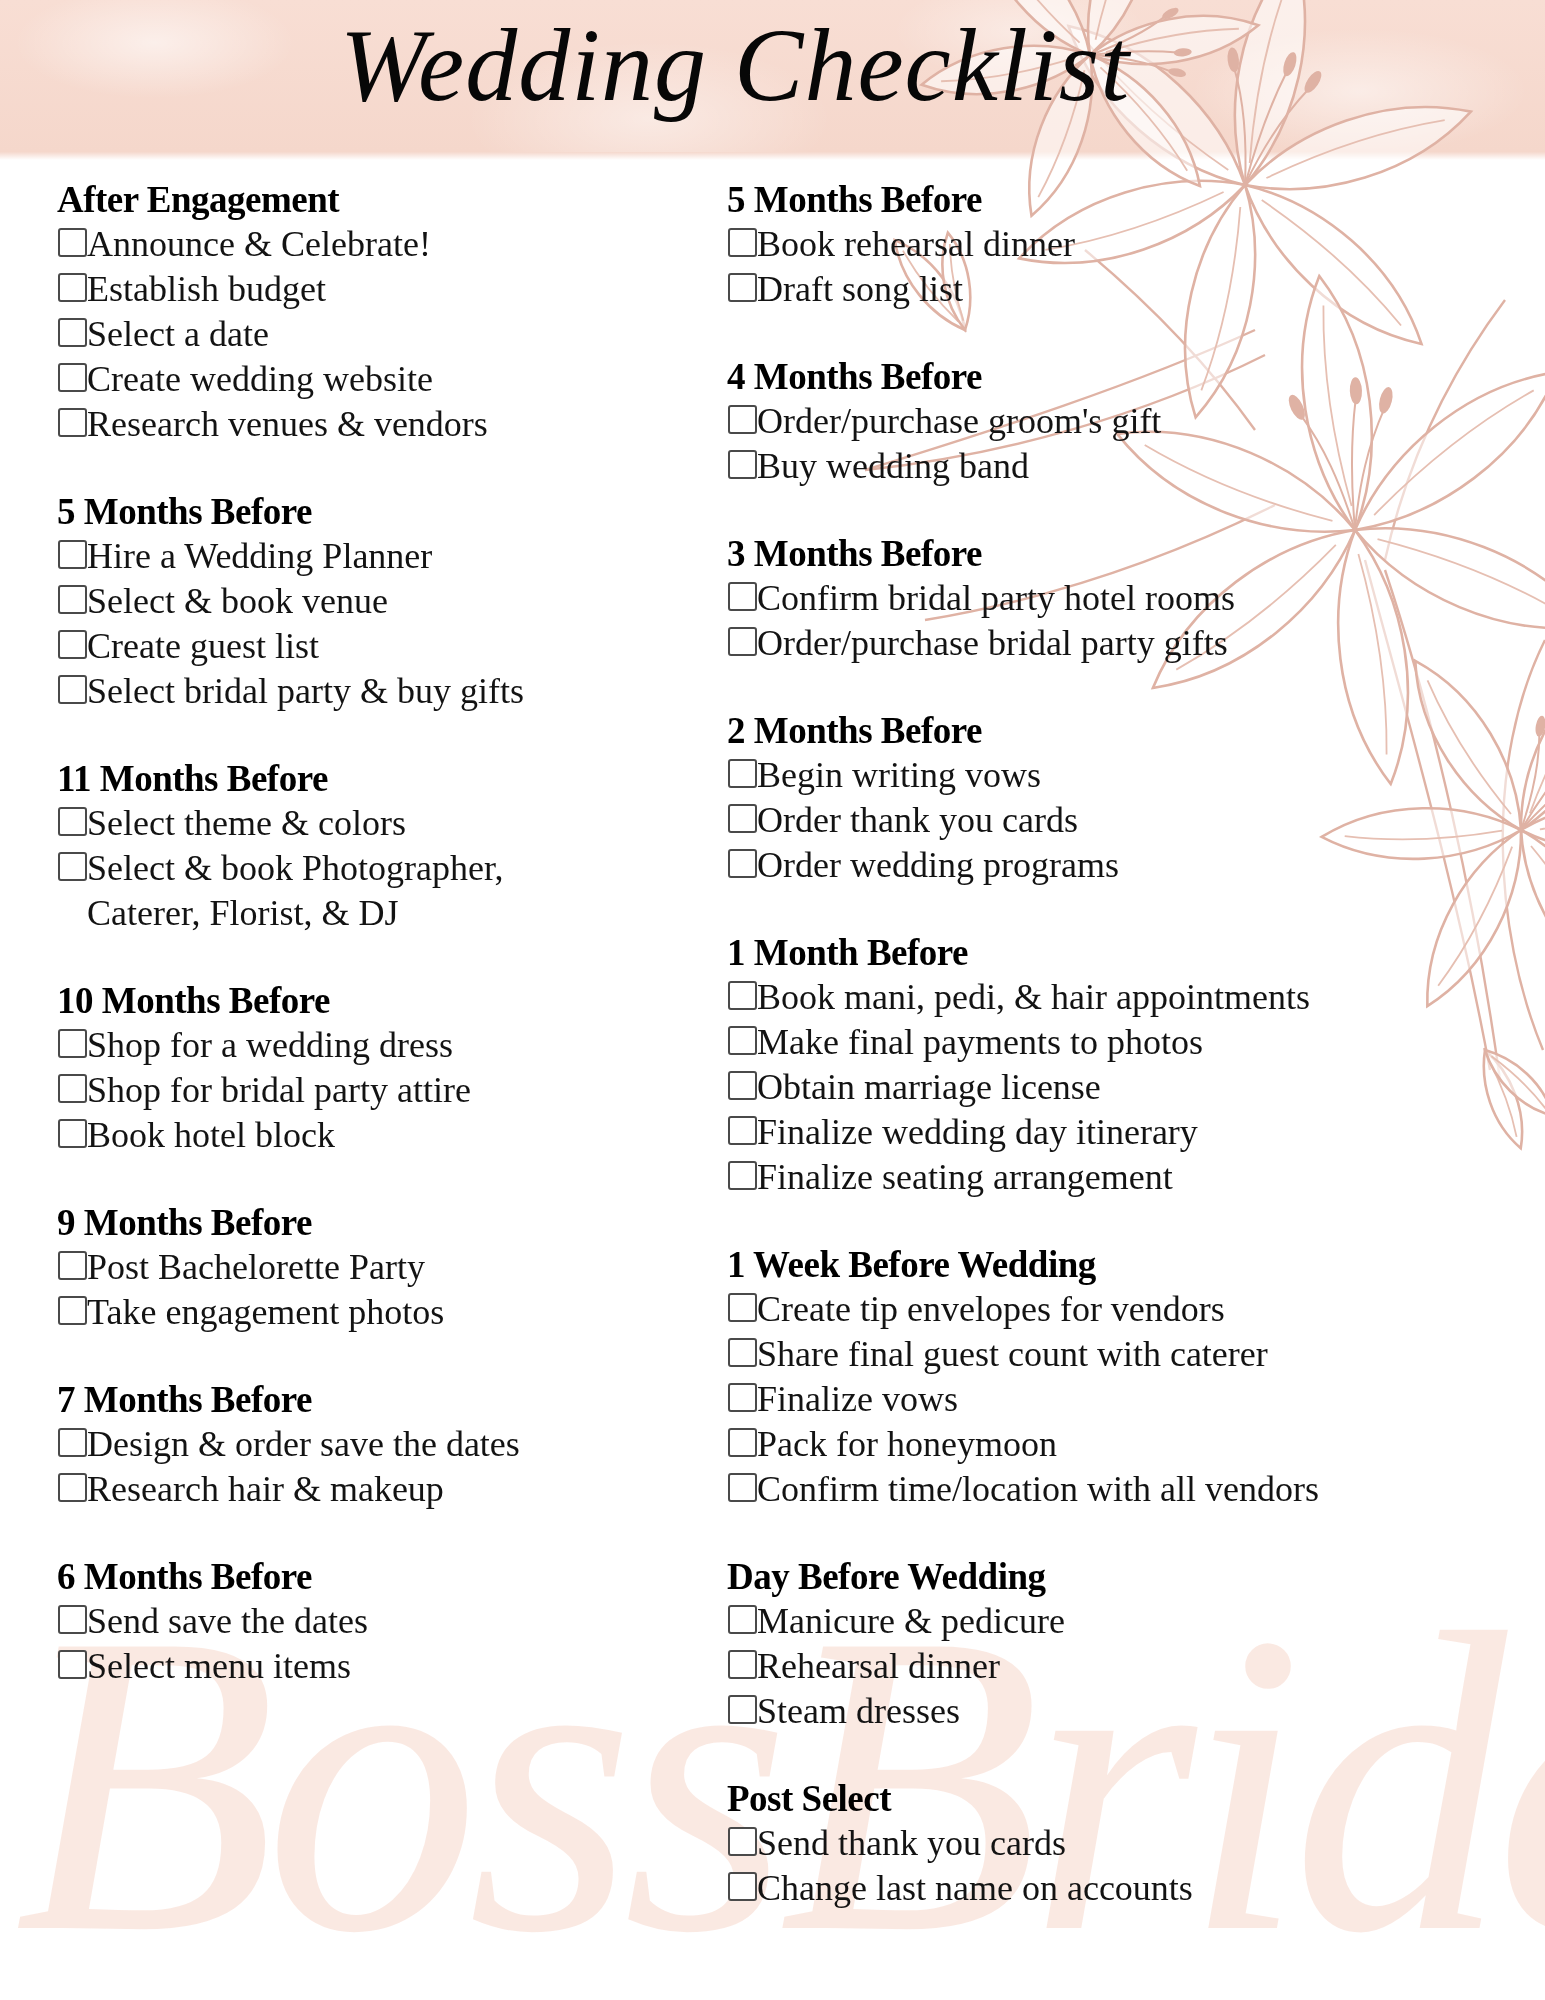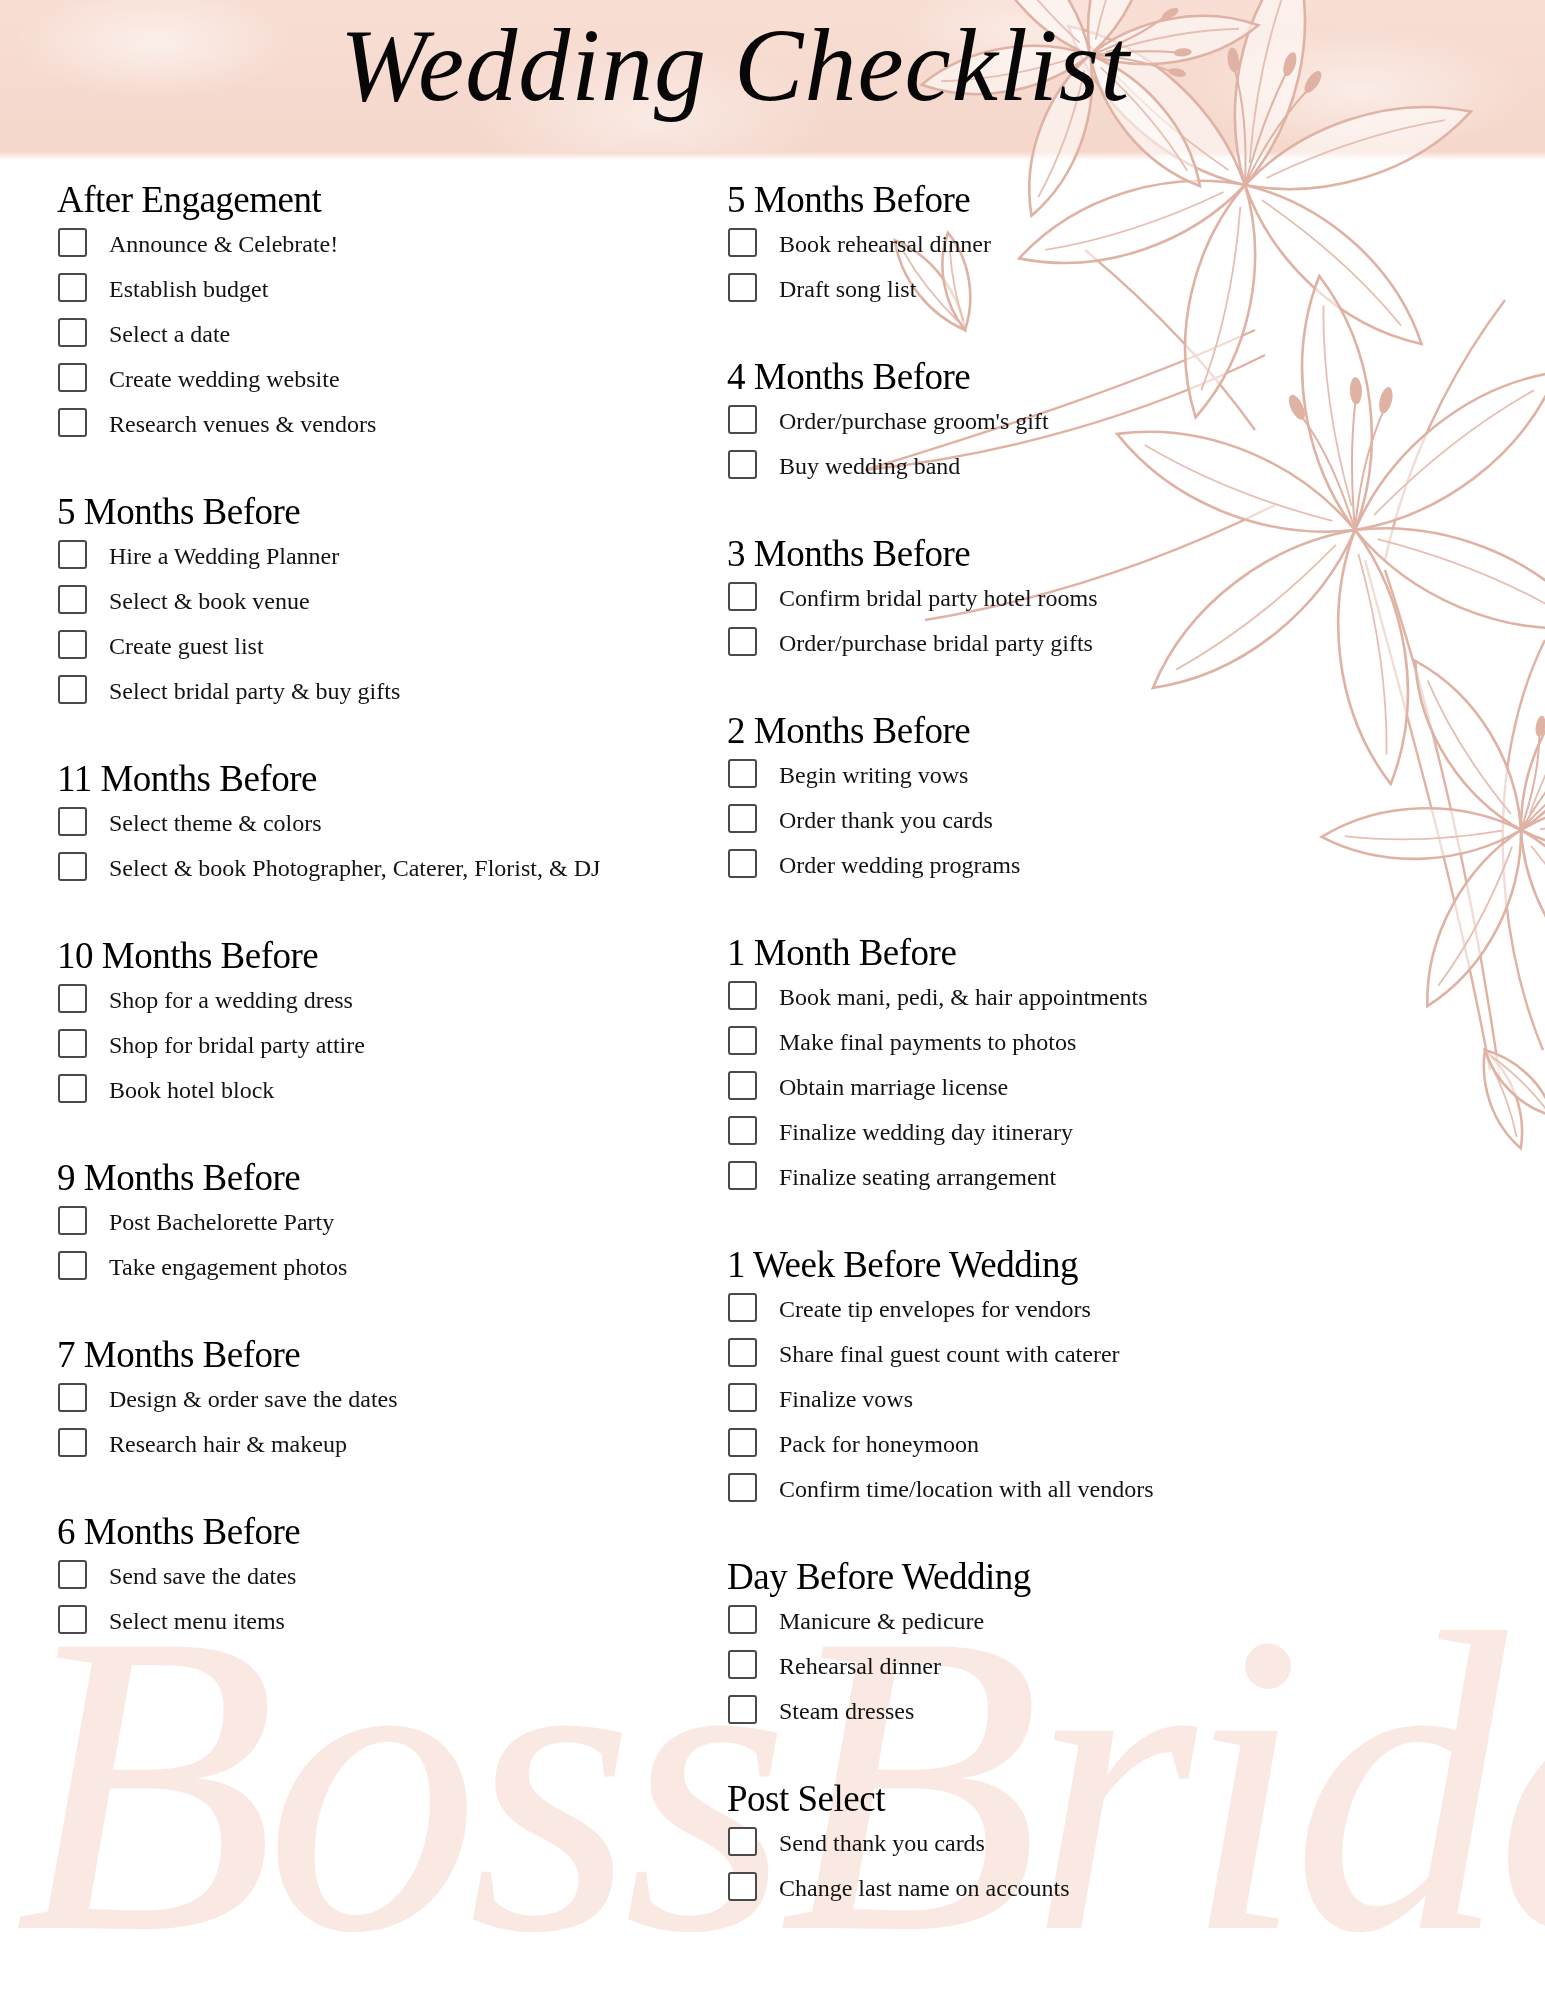--- a/index.html
+++ b/index.html
@@ -47,33 +47,32 @@
     color:#f6d2c4;opacity:.48;
     white-space:nowrap;
     z-index:0;pointer-events:none;
   }
   
   .col{position:absolute;top:177px;z-index:4;}
   .col-left{left:57px;width:648px;}
   .col-right{left:727px;width:805px;}
   .checklist-section{margin:0 0 42px 0;}
   .section-heading{
-    margin:0;font-size:37px;line-height:45px;font-weight:400;
+    margin:0;font-size:37px;line-height:45px;font-weight:700;
     color:#000;letter-spacing:-0.5px;
   }
   .item-row{display:flex;align-items:flex-start;min-height:45px;}
   .checkbox{
     flex:0 0 auto;width:29px;height:29px;
     border:2px solid #4a4a4a;border-radius:3px;
     background:#ffffff;margin:6px 0 0 1px;
     box-sizing:border-box;
   }
   .item-label{
-    margin-left:22px;
-    font-size:24px;line-height:45px;color:#131313;
+    font-size:36px;line-height:45px;color:#131313;
   }
   .col-left .item-label{max-width:505px;}
 </style>
 </head>
 <body>
 
 <div class="page">
 
   <div class="band"></div>
 

